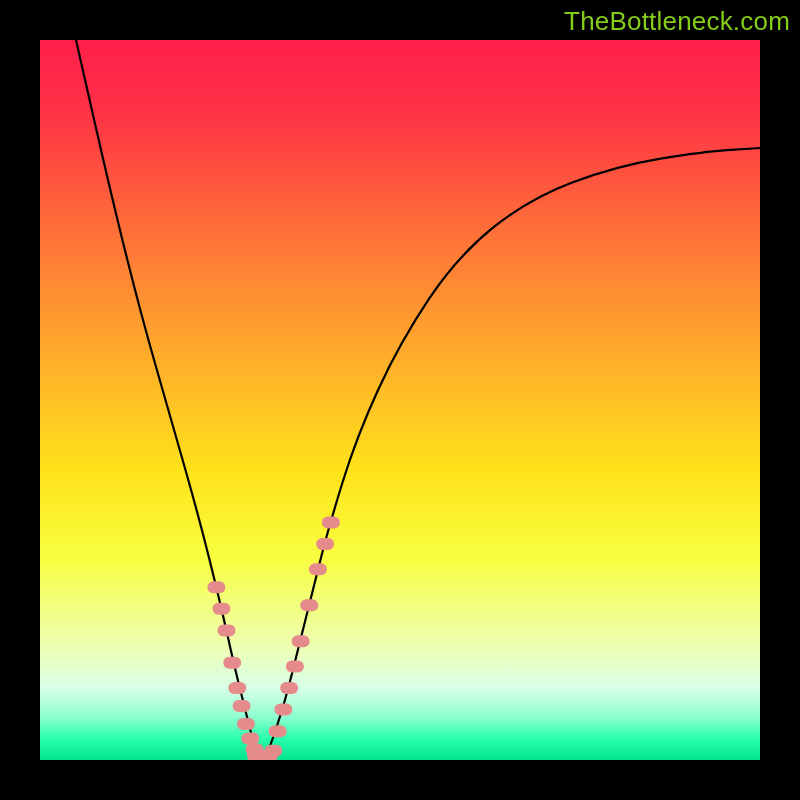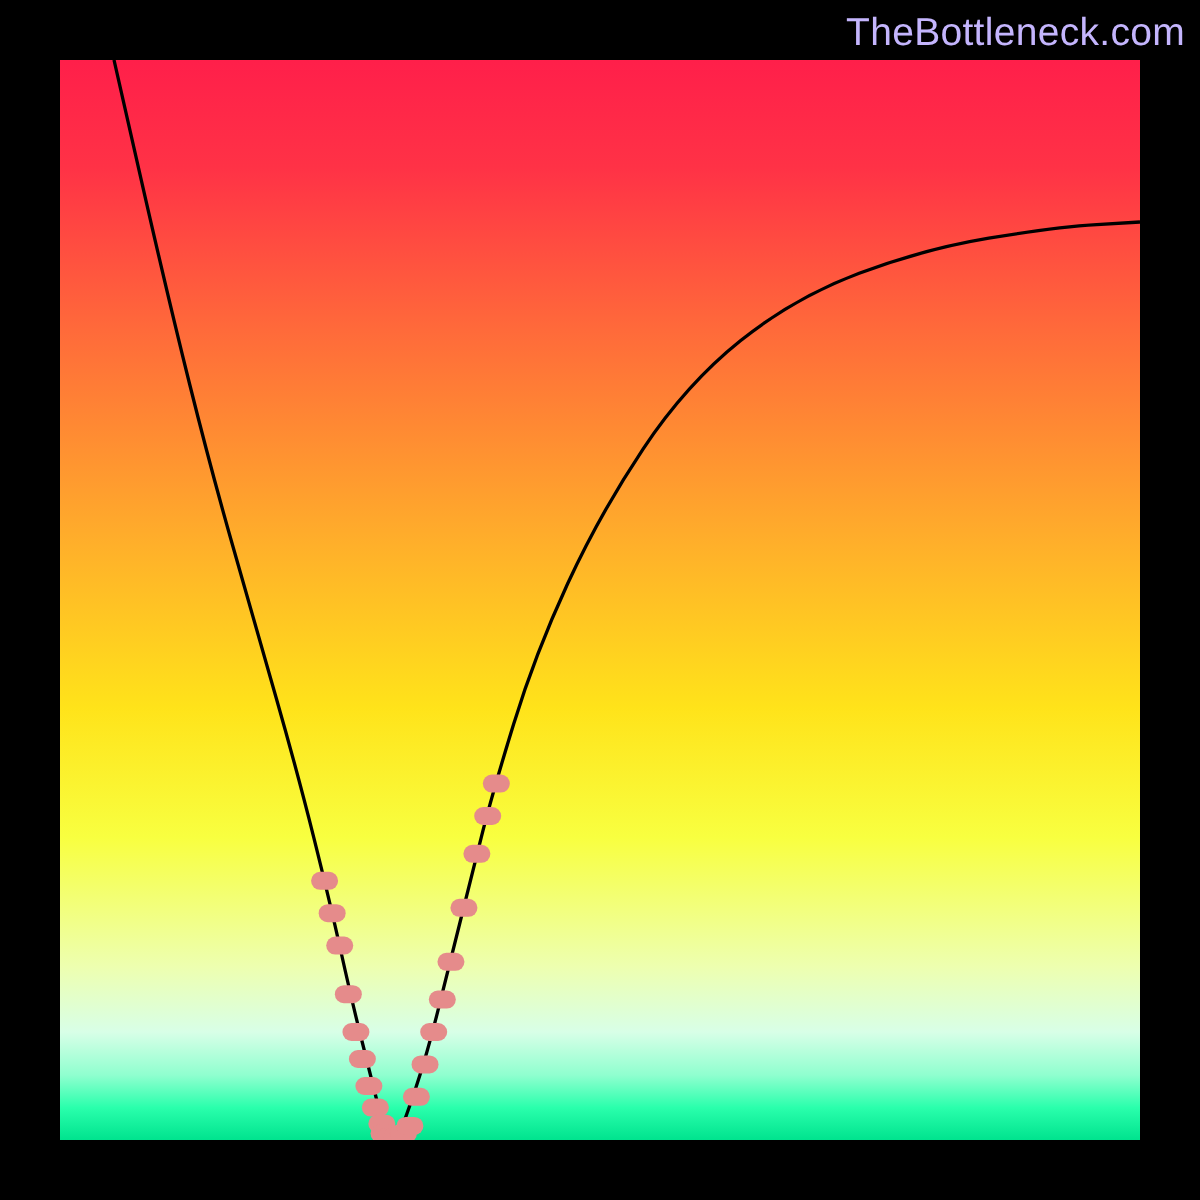--- a/index.html
+++ b/index.html
@@ -38,21 +38,21 @@
     position: absolute;
     left: 0;
     top: 0;
     width: 100%;
     height: 100%;
   }
   .watermark {
     position: absolute;
     top: 6px;
     right: 10px;
-    color: #c4b5fd;
+    color: #84cc16;
     font-size: 26px;
     font-weight: 400;
     letter-spacing: 0.2px;
   }
 </style>
 </head>
 <body>
 
 <div class="frame">
 

